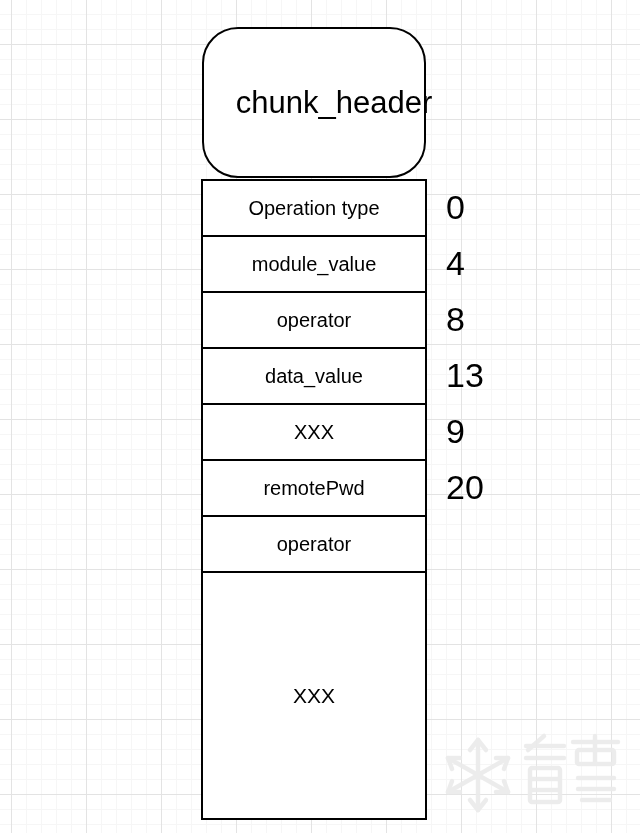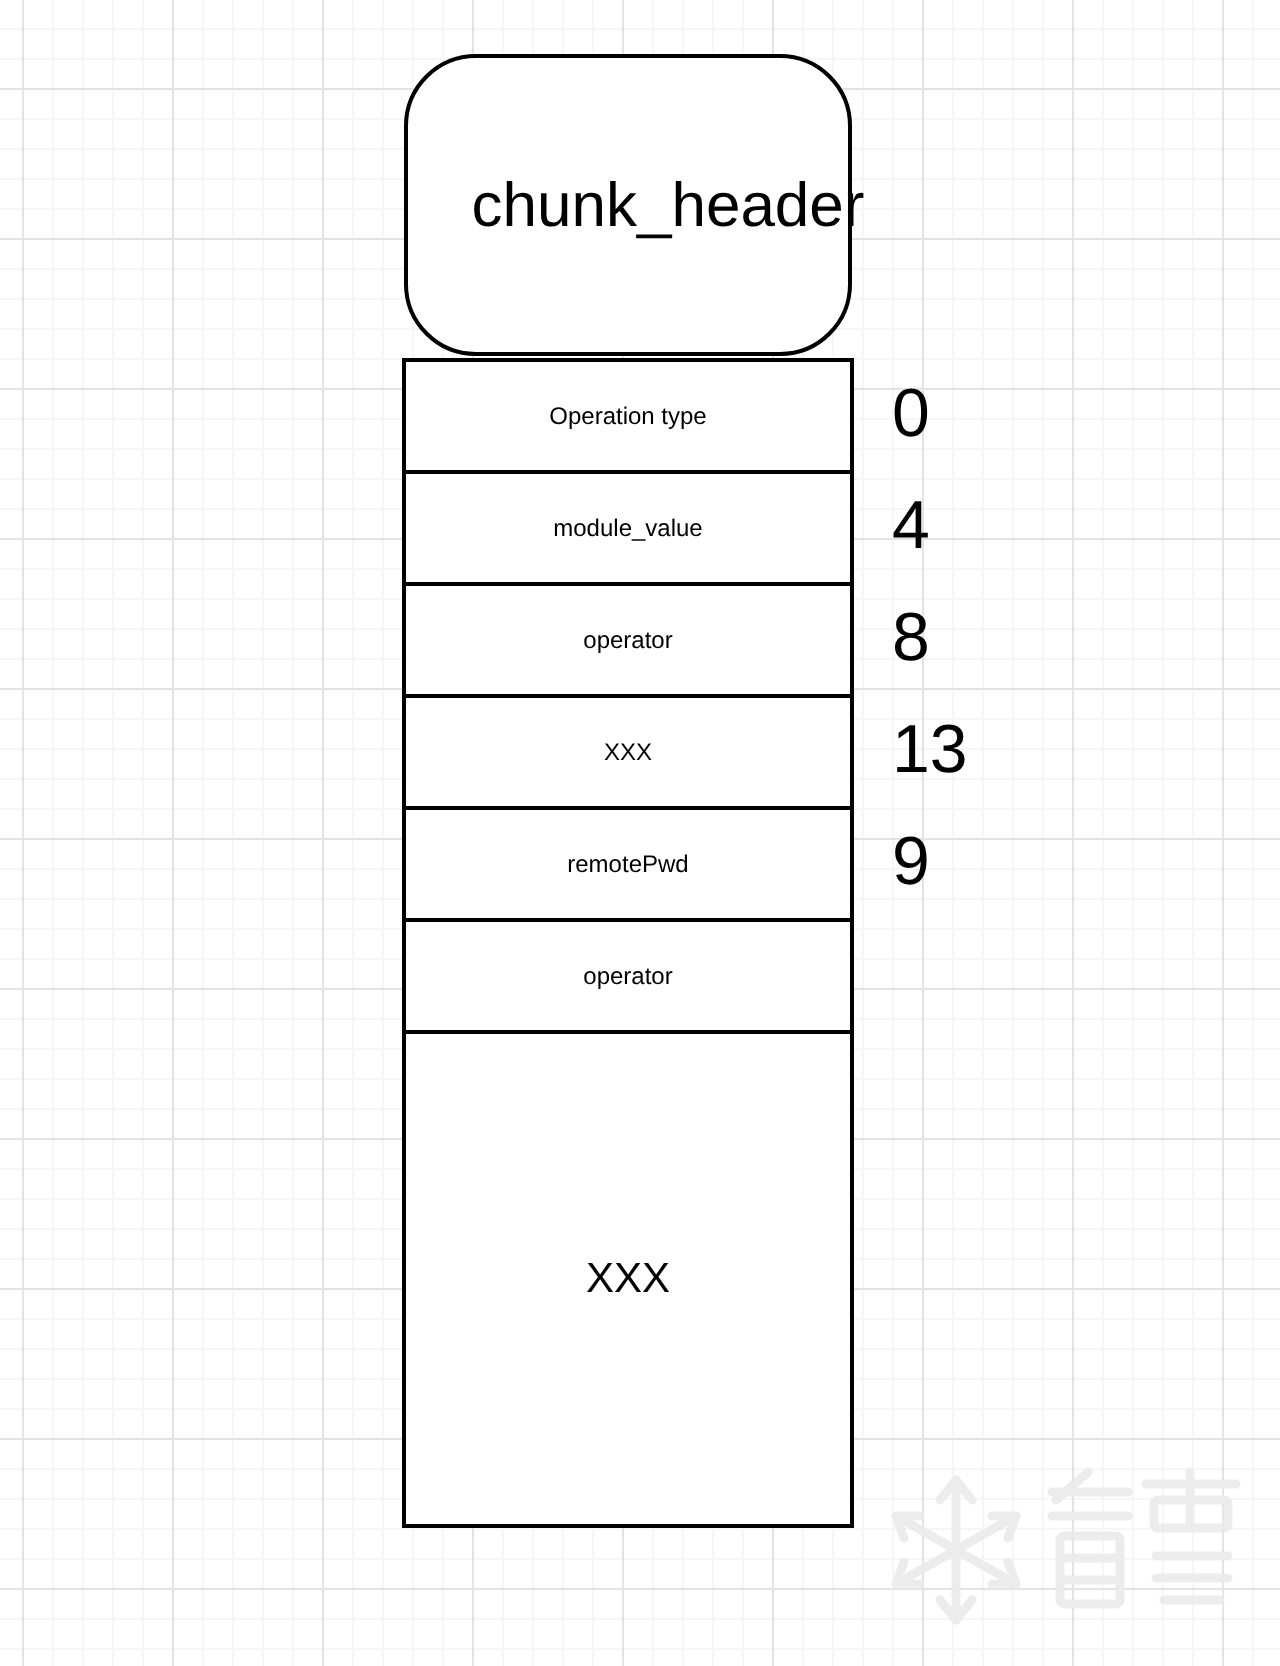--- a/index.html
+++ b/index.html
@@ -57,21 +57,21 @@
     height: 58px;
     background: #ffffff;
     border: 2px solid #000000;
     margin-top: -2px;
     display: flex;
     align-items: center;
     justify-content: center;
   }
   .field-row:first-child { margin-top: 0; }
   .field-row .lbl {
-    font-size: 12px;
+    font-size: 20px;
     color: #000000;
     white-space: nowrap;
   }
   .tail-row {
     box-sizing: border-box;
     width: 226px;
     height: 249px;
     background: #ffffff;
     border: 2px solid #000000;
     margin-top: -2px;
@@ -117,39 +117,43 @@
     <div class="field-row">
       <span class="lbl">Operation type</span>
     </div>
     <div class="field-row">
       <span class="lbl">module_value</span>
     </div>
     <div class="field-row">
       <span class="lbl">operator</span>
     </div>
     <div class="field-row">
+      <span class="lbl">data_value</span>
+    </div>
+    <div class="field-row">
       <span class="lbl">XXX</span>
     </div>
     <div class="field-row">
       <span class="lbl">remotePwd</span>
     </div>
     <div class="field-row">
       <span class="lbl">operator</span>
     </div>
     <div class="tail-row">
       <span class="lbl">XXX</span>
     </div>
   </div>
 
   <div class="offset-col">
     <div class="offset-cell">0</div>
     <div class="offset-cell">4</div>
     <div class="offset-cell">8</div>
     <div class="offset-cell">13</div>
     <div class="offset-cell">9</div>
+    <div class="offset-cell">20</div>
   </div>
 
   <svg class="watermark" viewBox="0 0 190 95" xmlns="http://www.w3.org/2000/svg">
     <g stroke="#ebebeb" stroke-width="4.5" fill="none" stroke-linecap="round" opacity="0.9">
 
       <g>
         <path d="M38 12 L38 82"></path>
         <path d="M8 30 L68 64"></path>
         <path d="M68 30 L8 64"></path>
         <path d="M38 12 L30 22 M38 12 L46 22"></path>

